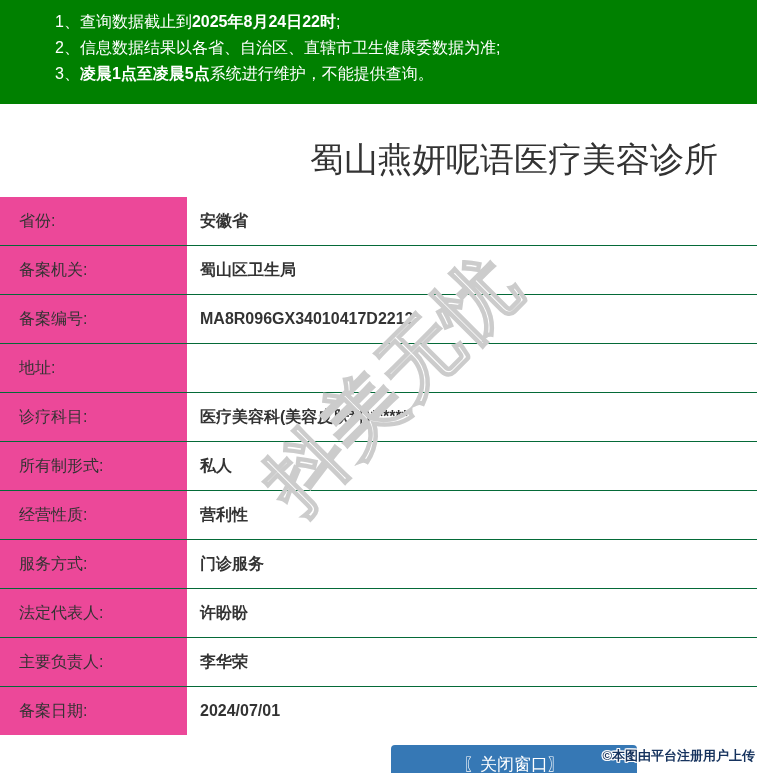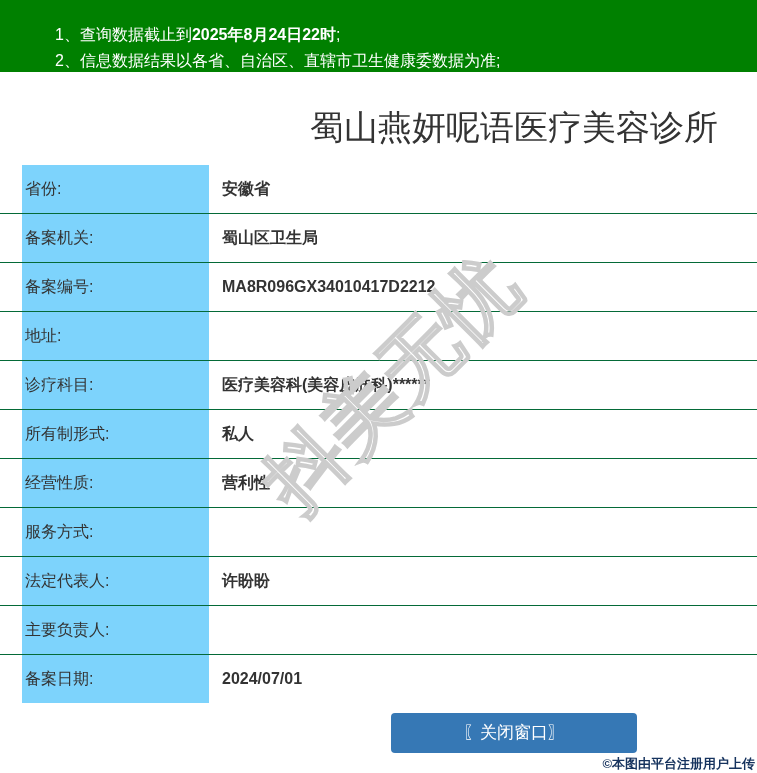--- a/index.html
+++ b/index.html
@@ -9,23 +9,23 @@
     overflow: hidden;
     position: relative;
     background: #ffffff;
     font-family: "Liberation Sans", "DejaVu Sans", sans-serif;
     color: #333333;
   }
 
   
   .notice-bar {
     background: #008000;
-    height: 72px;
+    height: 104px;
     box-sizing: border-box;
-    padding: 22px 10px 0 55px;
+    padding: 9px 10px 0 55px;
     color: #ffffff;
     font-size: 16px;
   }
   .notice-line {
     line-height: 26px;
     white-space: nowrap;
   }
   .notice-line b { font-weight: bold; }
 
   
@@ -52,24 +52,23 @@
   .record-row:last-child { border-bottom: none; }
   .cell {
     font-size: 16px;
     line-height: 48px;
     color: #333333;
     white-space: nowrap;
   }
   .cell.label {
     width: 187px;
     flex: 0 0 187px;
-    background: #7dd3fc;
-    padding-left: 3px;
+    background: #ec4899;
+    padding-left: 19px;
     box-sizing: border-box;
-    margin-left: 22px;
   }
   .cell.value {
     padding-left: 13px;
     font-weight: bold;
   }
 
   
   .watermark-diagonal {
     position: absolute;
     left: 222px;
@@ -102,39 +101,40 @@
     text-align: center;
     cursor: pointer;
     font-family: "Liberation Sans", "DejaVu Sans", sans-serif;
     padding: 0;
   }
 
   
   .corner-watermark {
     position: absolute;
     right: 2px;
-    bottom: 0;
+    bottom: 8px;
     font-size: 13px;
     font-weight: bold;
     color: #16335e;
     white-space: nowrap;
     z-index: 6;
     text-shadow:
       -1px -1px 0 #fff, 1px -1px 0 #fff,
       -1px  1px 0 #fff, 1px  1px 0 #fff,
        0   -1px 0 #fff, 0    1px 0 #fff,
       -1px  0   0 #fff, 1px  0   0 #fff;
   }
 </style>
 </head>
 <body>
 
 <div class="notice-bar">
   <div class="notice-line"><span>1、</span><span>查询数据截止到</span><b>2025年8月24日22时</b><span>;</span></div>
   <div class="notice-line"><span>2、</span><span>信息数据结果以各省、自治区、直辖市卫生健康委数据为准;</span><b></b><span></span></div>
+  <div class="notice-line"><span>3、</span><span></span><b>凌晨1点至凌晨5点</b><span>系统进行维护，不能提供查询。</span></div>
 </div>
 
 <h1 class="page-title">蜀山燕妍呢语医疗美容诊所</h1>
 
 <div class="record-table">
   <div class="record-row">
     <div class="cell label">省份:</div>
     <div class="cell value">安徽省</div>
   </div>
   <div class="record-row">
@@ -155,27 +155,29 @@
   <div class="record-row">
     <div class="cell label">所有制形式:</div>
     <div class="cell value">私人</div>
   </div>
   <div class="record-row">
     <div class="cell label">经营性质:</div>
     <div class="cell value">营利性</div>
   </div>
   <div class="record-row">
     <div class="cell label">服务方式:</div>
+    <div class="cell value">门诊服务</div>
   </div>
   <div class="record-row">
     <div class="cell label">法定代表人:</div>
     <div class="cell value">许盼盼</div>
   </div>
   <div class="record-row">
     <div class="cell label">主要负责人:</div>
+    <div class="cell value">李华荣</div>
   </div>
   <div class="record-row">
     <div class="cell label">备案日期:</div>
     <div class="cell value">2024/07/01</div>
   </div>
 </div>
 
 <div class="watermark-diagonal">抖美无忧</div>
 
 <button class="close-btn">〖关闭窗口〗</button>

